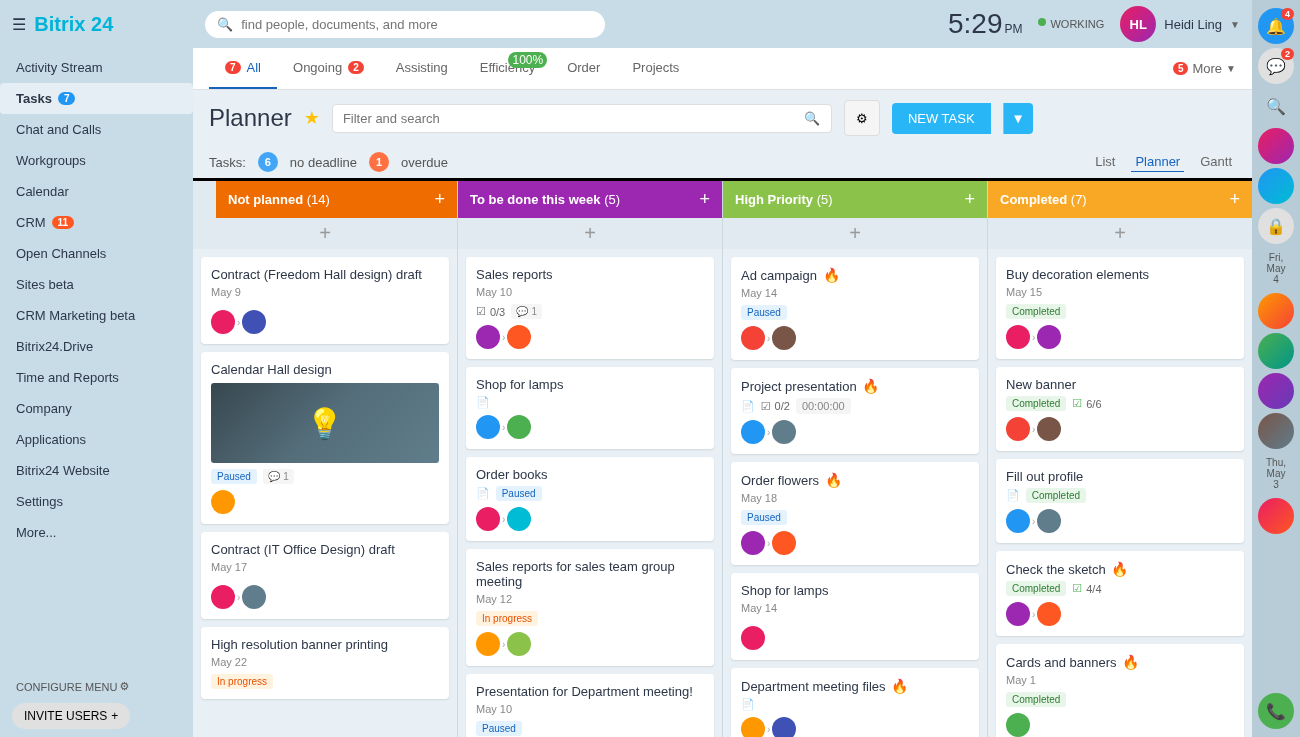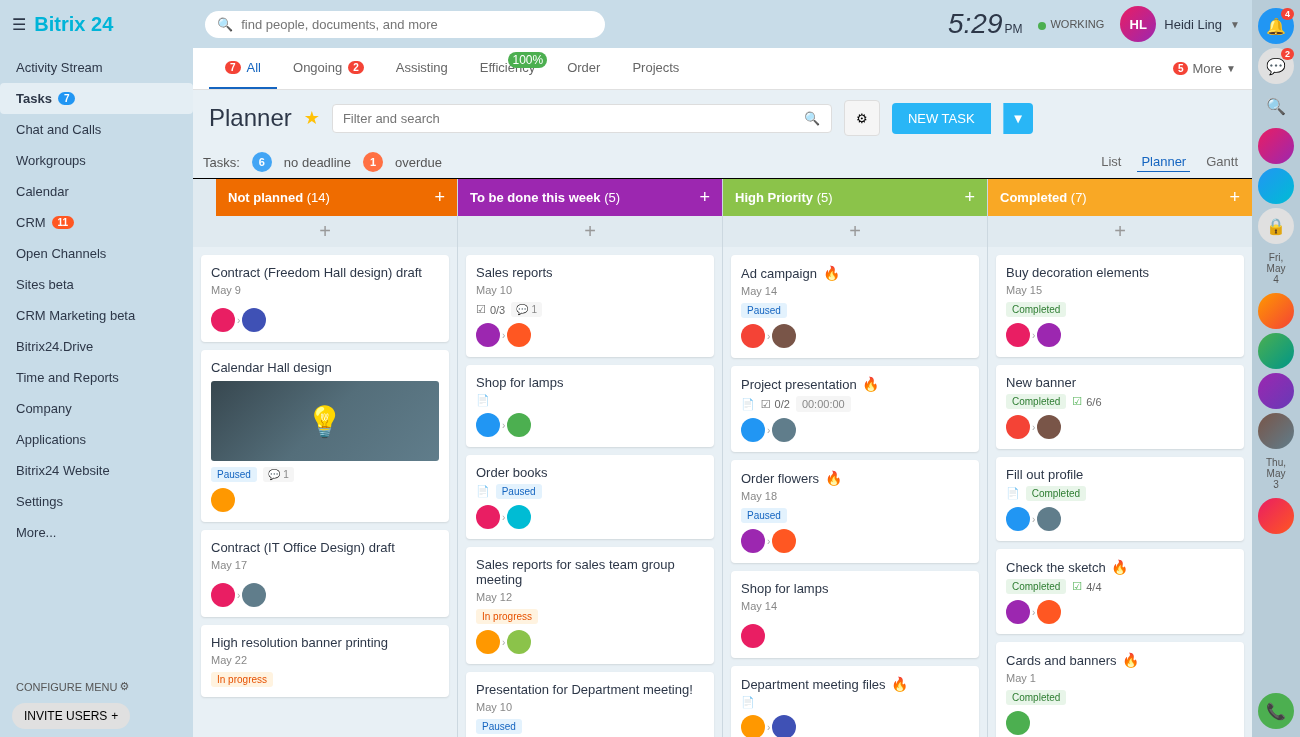--- a/index.html
+++ b/index.html
@@ -28,21 +28,21 @@
     .avatar-sm { width: 32px; height: 32px; border-radius: 50%; background: #888; overflow: hidden; display: flex; align-items: center; justify-content: center; font-size: 11px; color: white; }
     .date-label { font-size: 10px; color: #555; text-align: center; padding: 4px 20px; }
 
     
     .main { flex: 1; display: flex; flex-direction: column; overflow: hidden; }
 
     
     .topbar { background: #c8dce8; display: flex; align-items: center; padding: 6px 12px; height: 48px; gap: 12px; }
     .search-box { flex: 1; max-width: 400px; background: white; border-radius: 20px; display: flex; align-items: center; padding: 6px 12px; gap: 8px; }
     .search-box input { border: none; outline: none; font-size: 13px; color: #666; width: 100%; background: transparent; }
-    .working-status { display: flex; align-items: flex-end; gap: 4px; font-size: 11px; color: #555; }
+    .working-status { display: flex; align-items: flex-start; gap: 4px; font-size: 11px; color: #555; }
     .working-dot { width: 8px; height: 8px; border-radius: 50%; background: #4caf50; }
     .user-info { display: flex; align-items: center; gap: 8px; cursor: pointer; }
     .user-avatar { width: 36px; height: 36px; border-radius: 50%; background: linear-gradient(135deg, #e91e63, #9c27b0); display: flex; align-items: center; justify-content: center; color: white; font-size: 13px; font-weight: 600; overflow: hidden; }
     .user-name { font-size: 13px; font-weight: 500; color: #2d3748; }
 
     
     .tabs-bar { background: white; display: flex; align-items: center; padding: 0 16px; border-bottom: 1px solid #e0e0e0; }
     .tab { padding: 12px 16px; cursor: pointer; font-size: 13px; color: #666; display: flex; align-items: center; gap: 6px; border-bottom: 2px solid transparent; position: relative; }
     .tab.active { color: #1565c0; border-bottom-color: #1565c0; font-weight: 500; }
     .tab-badge { background: #f44336; color: white; border-radius: 10px; padding: 1px 5px; font-size: 10px; font-weight: 700; }
@@ -53,21 +53,21 @@
     .content-header { background: #e8f0f5; padding: 10px 16px; display: flex; align-items: center; gap: 12px; }
     .page-title { font-size: 24px; font-weight: 300; color: #2d3748; }
     .star-icon { color: #ffc107; cursor: pointer; font-size: 18px; }
     .filter-search { flex: 1; background: white; border: 1px solid #ddd; border-radius: 4px; display: flex; align-items: center; padding: 6px 10px; gap: 8px; max-width: 500px; }
     .filter-search input { border: none; outline: none; font-size: 13px; color: #666; width: 100%; background: transparent; }
     .settings-btn { background: #f5f5f5; border: 1px solid #ddd; border-radius: 4px; width: 36px; height: 36px; display: flex; align-items: center; justify-content: center; cursor: pointer; }
     .new-task-btn { background: #29b6f6; color: white; border: none; border-radius: 4px 0 0 4px; padding: 8px 16px; font-size: 13px; font-weight: 500; cursor: pointer; }
     .new-task-dropdown { background: #29b6f6; color: white; border: none; border-radius: 0 4px 4px 0; padding: 8px 8px; cursor: pointer; border-left: 1px solid rgba(255,255,255,0.3); }
 
     
-    .stats-bar { background: #e8f0f5; padding: 6px 10px; display: flex; align-items: center; justify-content: space-between; border-bottom: 1px solid #000000; }
+    .stats-bar { background: #e8f0f5; padding: 6px 16px; display: flex; align-items: center; justify-content: space-between; border-bottom: 3px solid #000000; }
     .stats-left { display: flex; align-items: center; gap: 12px; font-size: 13px; color: #555; }
     .stat-badge { background: #42a5f5; color: white; border-radius: 50%; width: 20px; height: 20px; display: flex; align-items: center; justify-content: center; font-size: 11px; font-weight: 600; }
     .stat-badge.orange { background: #ff7043; }
     .view-options { display: flex; gap: 12px; }
     .view-opt { font-size: 13px; color: #666; cursor: pointer; padding: 2px 4px; }
     .view-opt.active { color: #1565c0; font-weight: 500; border-bottom: 1px solid #1565c0; }
 
     
     .kanban-board { flex: 1; display: flex; gap: 0; overflow-x: auto; padding: 0; background: #e0eaf0; }
     .kanban-col { flex: 1; min-width: 240px; display: flex; flex-direction: column; border-right: 1px solid #ccd8e0; }
@@ -174,21 +174,21 @@
 
 <div class="main">
 
   <div class="topbar">
     <div class="search-box">
       <span>🔍</span>
       <input type="text" placeholder="find people, documents, and more" style="">
     </div>
     <div style="margin-left:auto; display:flex; align-items:center; gap:16px;">
       <div style="display:flex; align-items:baseline; gap:2px;">
-        <span style="font-size:28px; font-weight:300; color:#2d3748;font-style:italic;">5:29</span>
+        <span style="font-size:28px; font-weight:300; color:#2d3748;">5:29</span>
         <span style="font-size:12px; color:#2d3748; font-weight:400;">PM</span>
       </div>
       <div class="working-status">
         <div class="working-dot"></div>
         <span>WORKING</span>
       </div>
       <div class="user-info">
         <div class="user-avatar" style="background: linear-gradient(135deg, #e91e63, #9c27b0);">HL</div>
         <span class="user-name">Heidi Ling</span>
         <span style="font-size:10px; color:#666;">▼</span>

